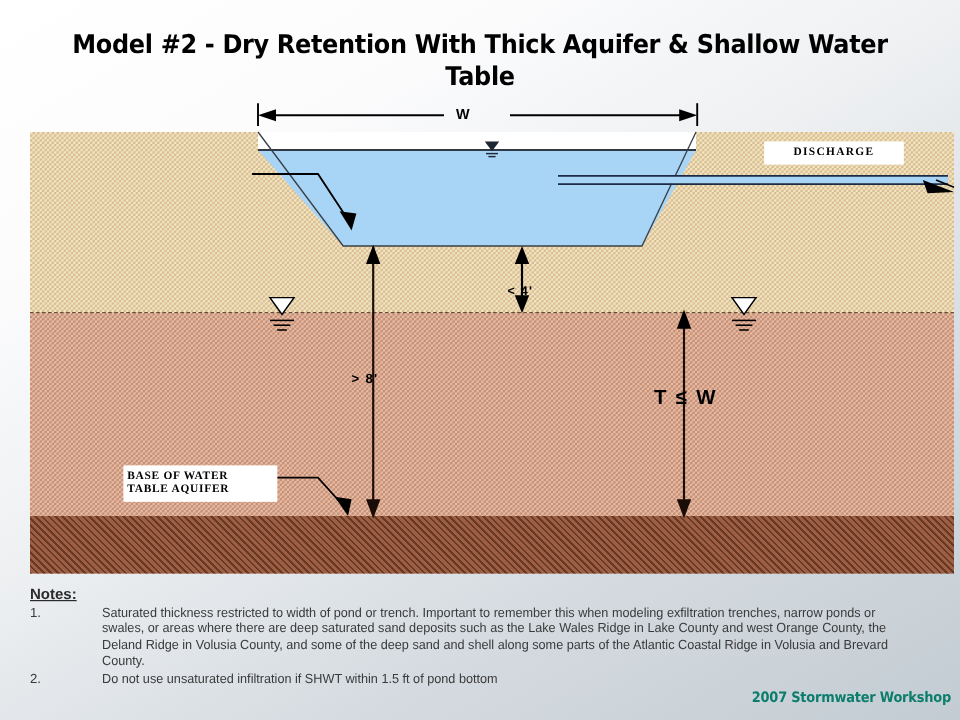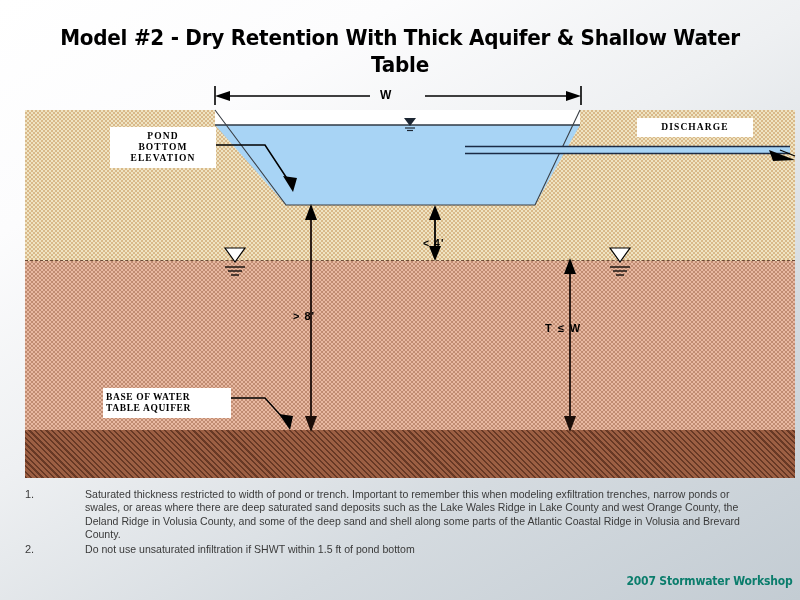--- a/index.html
+++ b/index.html
@@ -87,21 +87,21 @@
 
   
   .dim{
     position:absolute;color:#000;font-weight:bold;
     font-family:"Liberation Sans", sans-serif;
     font-size:11px;letter-spacing:1px;
   }
   .dim-w   {left:355px;top:-22px;font-size:12px;letter-spacing:1px;}
   .dim-4   {left:398px;top:127px;font-size:10.5px;}
   .dim-8   {left:268px;top:200px;font-size:11px;}
-  .dim-tw  {left:520px;top:212px;font-size:11px;letter-spacing:1.5px;text-align:right;}
+  .dim-tw  {left:520px;top:212px;font-size:17px;letter-spacing:1.5px;text-align:right;}
 
   
   .notes{position:absolute;left:25px;top:488px;width:770px;}
   .notes-hd{
     font-size:12.5px;font-weight:bold;color:#2b2b2b;
     text-decoration:underline;margin-bottom:3px;
     font-family:"Liberation Sans", sans-serif;
   }
   .note-row{display:flex;align-items:flex-start;margin-bottom:1px;}
   .note-num{
@@ -202,34 +202,32 @@
         <line x1="206" y1="165" x2="214" y2="165" stroke="#000" stroke-width="1.3"></line>
       </g>
       <g>
         <polygon points="585,138 605,138 595,152" fill="#fff" stroke="#000" stroke-width="1.2"></polygon>
         <line x1="585" y1="157" x2="605" y2="157" stroke="#000" stroke-width="1.3"></line>
         <line x1="588" y1="161" x2="602" y2="161" stroke="#000" stroke-width="1.3"></line>
         <line x1="591" y1="165" x2="599" y2="165" stroke="#000" stroke-width="1.3"></line>
       </g>
     </svg>
 
-    <div class="lbl lbl-pond">POND
-BOTTOM
-ELEVATION</div>
     <div class="lbl lbl-discharge">DISCHARGE</div>
     <div class="lbl lbl-base">BASE OF WATER
 TABLE AQUIFER</div>
 
     <div class="dim dim-w">W</div>
     <div class="dim dim-4">&lt; 4'</div>
     <div class="dim dim-8">&gt; 8'</div>
     <div class="dim dim-tw">T ≤ W</div>
   </div>
 
   <div class="notes">
+    <div class="notes-hd">Notes:</div>
 
     <div class="note-row">
       <div class="note-num">1.</div>
       <div class="note-txt">Saturated thickness restricted to width of pond or trench.  Important to remember this when modeling exfiltration trenches, narrow ponds or swales, or areas where there are deep saturated sand deposits such as the Lake Wales Ridge in Lake County and west Orange County,  the Deland Ridge in Volusia County, and some of the deep sand and shell along some parts of the Atlantic Coastal Ridge in Volusia and Brevard County.</div>
     </div>
 
     <div class="note-row">
       <div class="note-num">2.</div>
       <div class="note-txt">Do not use unsaturated infiltration if SHWT within 1.5 ft of pond bottom</div>
     </div>

